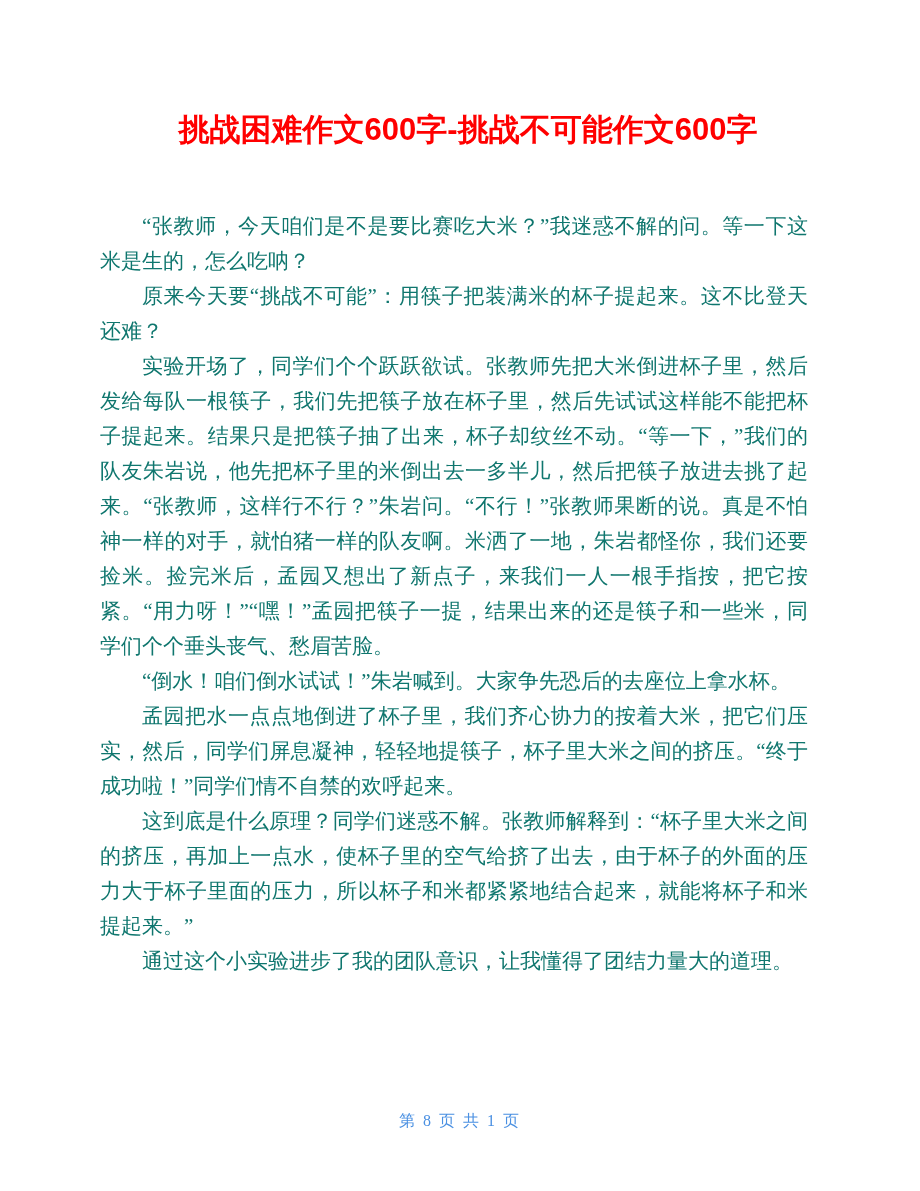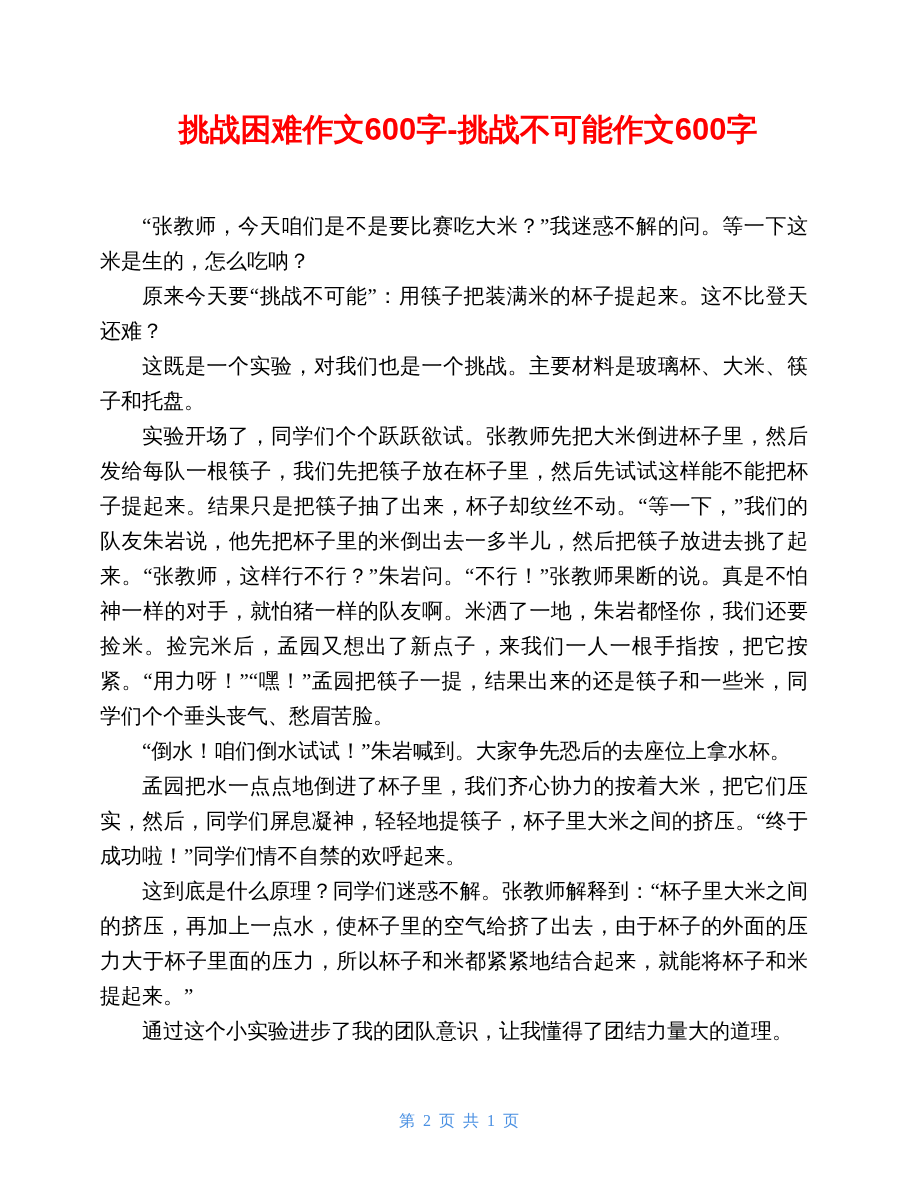--- a/index.html
+++ b/index.html
@@ -61,27 +61,26 @@
     color: #4a90e2;
     letter-spacing: 2px;
   }
 </style>
 </head>
 <body>
 
 <div class="page">
   <h1 class="doc-title" style="color: rgb(255, 0, 0);">挑战困难作文600字-挑战不可能作文600字</h1>
 
-  <div class="doc-body" style="color: #000000;">
+  <div class="doc-body" style="color: #0f766e;">
       <p>“张教师，今天咱们是不是要比赛吃大米？”我迷惑不解的问。等一下这米是生的，怎么吃呐？</p>
       <p>原来今天要“挑战不可能”：用筷子把装满米的杯子提起来。这不比登天还难？</p>
-      <p>这既是一个实验，对我们也是一个挑战。主要材料是玻璃杯、大米、筷子和托盘。</p>
       <p>实验开场了，同学们个个跃跃欲试。张教师先把大米倒进杯子里，然后发给每队一根筷子，我们先把筷子放在杯子里，然后先试试这样能不能把杯子提起来。结果只是把筷子抽了出来，杯子却纹丝不动。“等一下，”我们的队友朱岩说，他先把杯子里的米倒出去一多半儿，然后把筷子放进去挑了起来。“张教师，这样行不行？”朱岩问。“不行！”张教师果断的说。真是不怕神一样的对手，就怕猪一样的队友啊。米洒了一地，朱岩都怪你，我们还要捡米。捡完米后，孟园又想出了新点子，来我们一人一根手指按，把它按紧。“用力呀！”“嘿！”孟园把筷子一提，结果出来的还是筷子和一些米，同学们个个垂头丧气、愁眉苦脸。</p>
       <p>“倒水！咱们倒水试试！”朱岩喊到。大家争先恐后的去座位上拿水杯。</p>
       <p>孟园把水一点点地倒进了杯子里，我们齐心协力的按着大米，把它们压实，然后，同学们屏息凝神，轻轻地提筷子，杯子里大米之间的挤压。“终于成功啦！”同学们情不自禁的欢呼起来。</p>
       <p>这到底是什么原理？同学们迷惑不解。张教师解释到：“杯子里大米之间的挤压，再加上一点水，使杯子里的空气给挤了出去，由于杯子的外面的压力大于杯子里面的压力，所以杯子和米都紧紧地结合起来，就能将杯子和米提起来。”</p>
       <p>通过这个小实验进步了我的团队意识，让我懂得了团结力量大的道理。</p>
     </div>
 
   <div class="page-footer" style="color: rgb(74, 144, 226);">
-    <span>第 2 页 共 1 页</span>
+    <span>第 8 页 共 1 页</span>
   </div>
 </div>
 
 </body></html>

